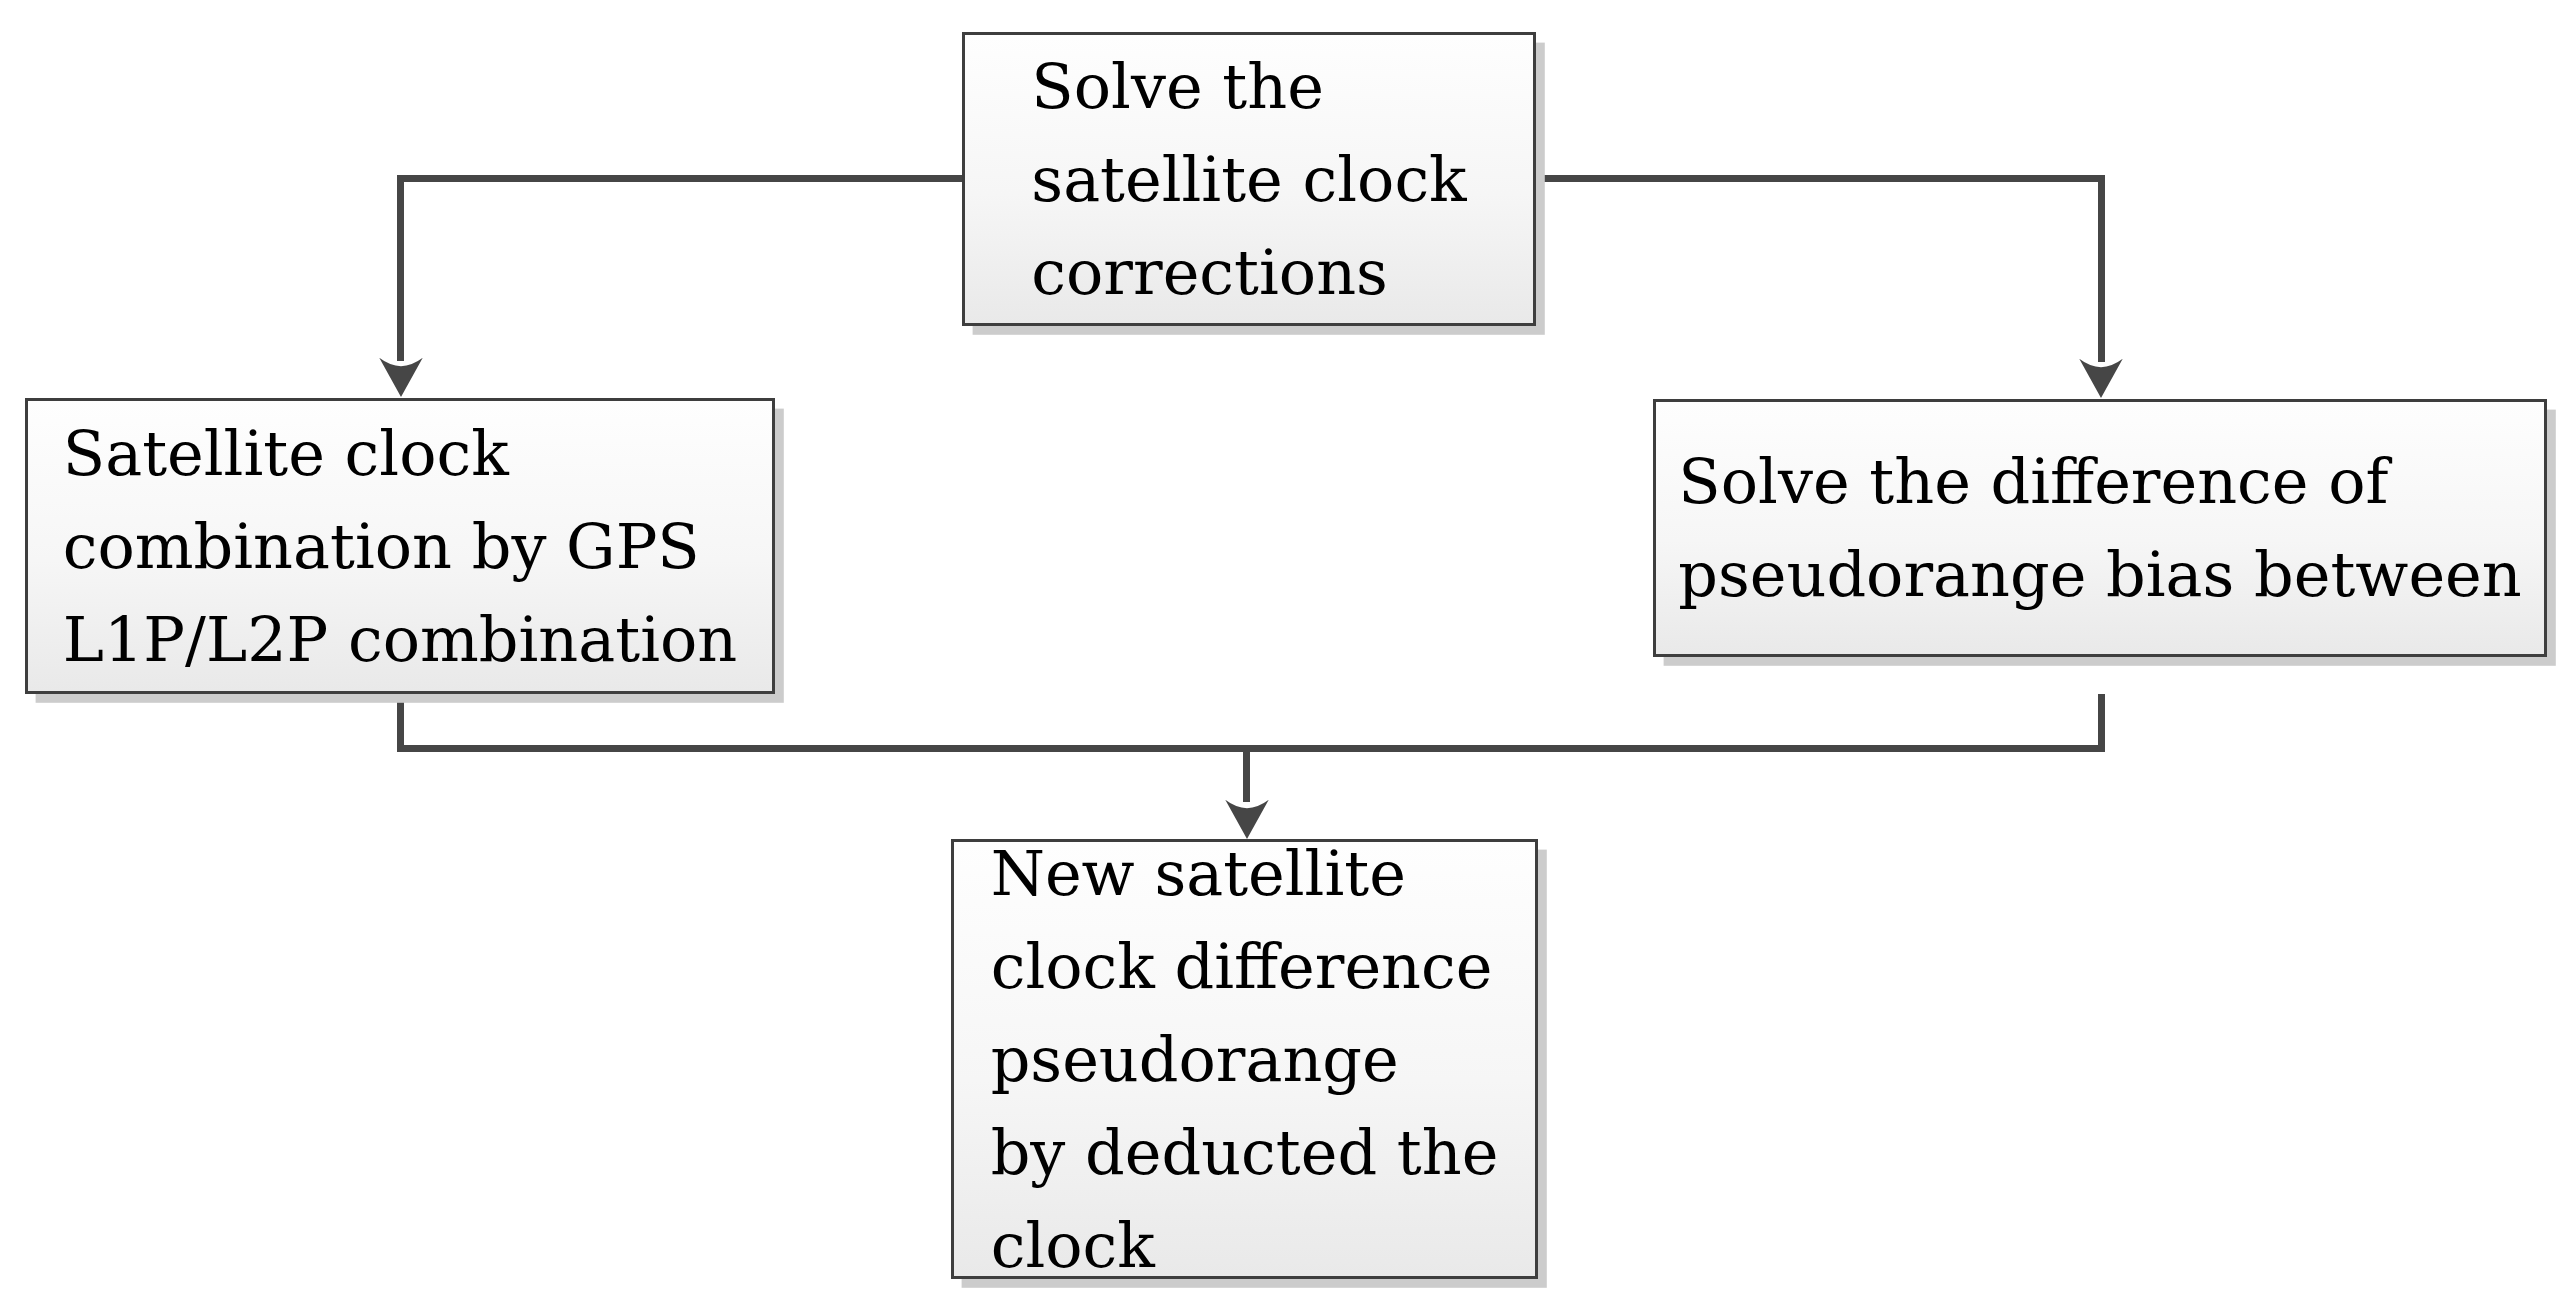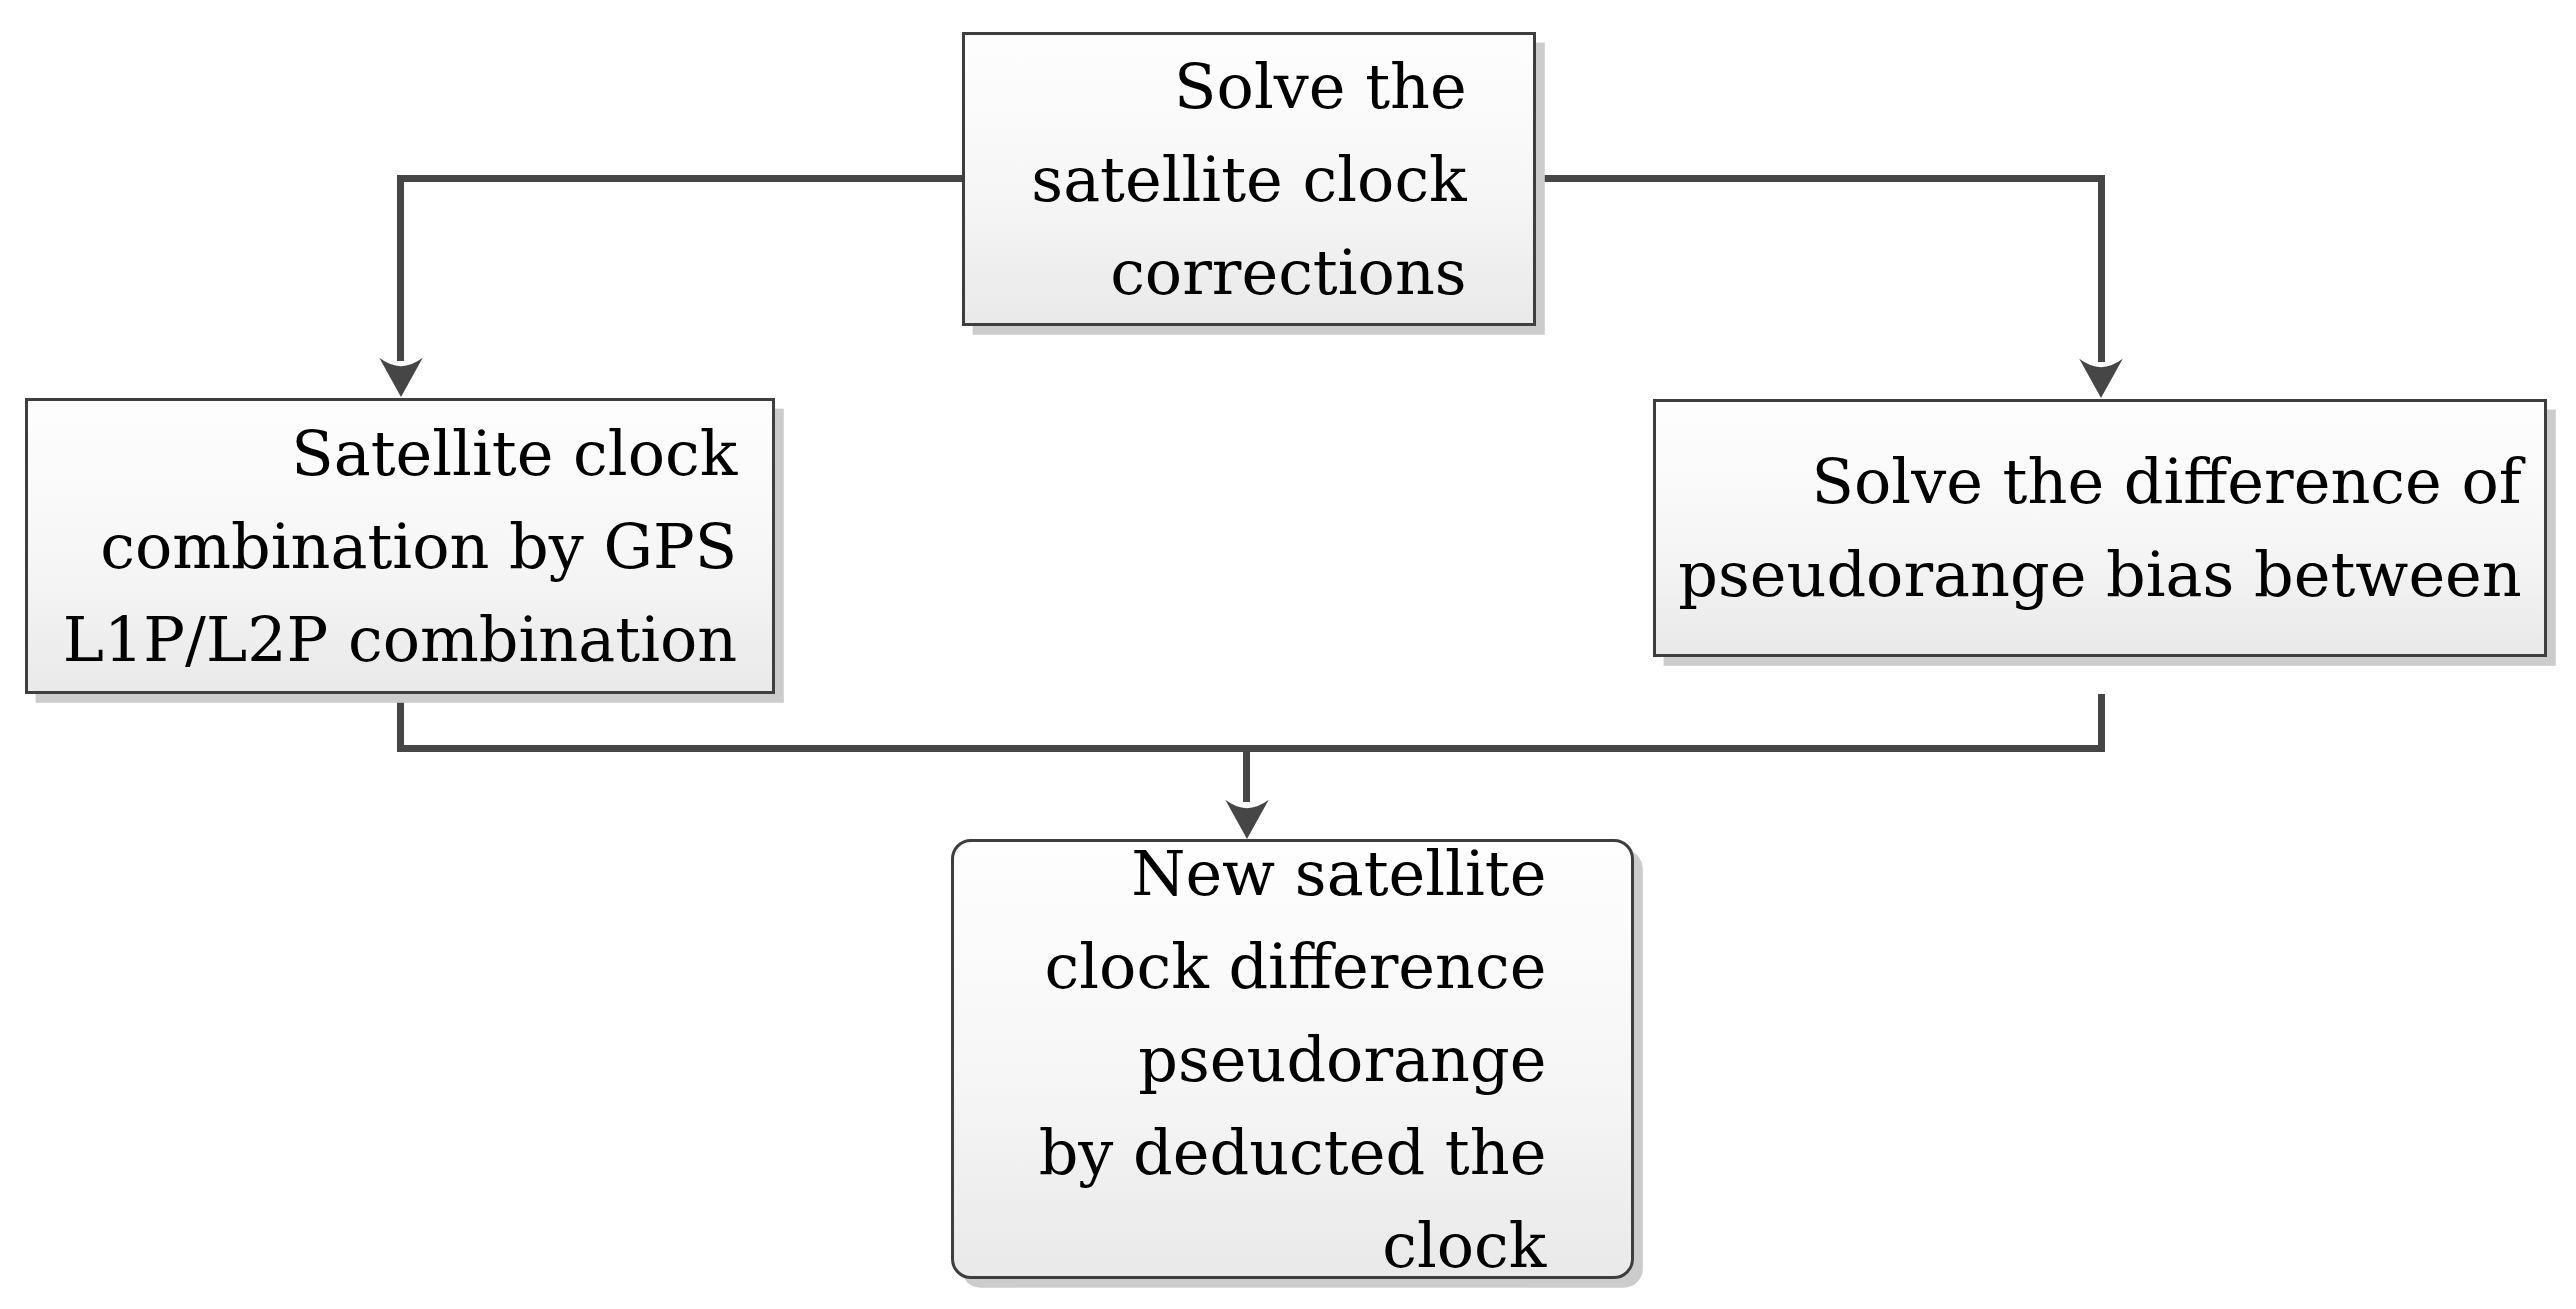--- a/index.html
+++ b/index.html
@@ -21,33 +21,33 @@
   }
   .node{
     position:absolute;
     box-sizing:border-box;
     border:3.5px solid var(--color-node-border);
     background:linear-gradient(180deg,var(--color-fill-top) 0%,#f6f6f6 55%,var(--color-fill-bottom) 100%);
     box-shadow:9.7px 9.7px 0 -0.9px var(--color-shadow);
     display:flex;
     align-items:center;
     justify-content:center;
-    text-align:right;
+    text-align:left;
   }
   .node-text{
     color:var(--color-text);
     font-size:62px;
     line-height:1.5;
     white-space:nowrap;
   }
   .node-text span{display:block;}
   .node-top   {left:962px; top:32px;  width:574px;  height:294px;}
   .node-left  {left:25px;   top:398px; width:750px;  height:296px;}
   .node-right {left:1653px; top:399px; width:894px; height:258px;}
-  .node-bottom{left:951px; top:839px; width:683px;  height:440px;border-radius:20px;}
+  .node-bottom{left:951px; top:839px; width:587px;  height:440px;}
   .connector{
     position:absolute;
     background:var(--color-connector);
   }
   .seg-a{left:397px;  top:175px; width:565px;  height:7px;}
   .seg-b{left:397px;  top:175px; width:7px;    height:186px;}
   .seg-c{left:1536px; top:175px; width:569px;  height:7px;}
   .seg-d{left:2098px; top:175px; width:7px;    height:187px;}
   .seg-f{left:397px;  top:692px; width:7px;    height:60px;}
   .seg-g{left:2098px; top:694px; width:7px;    height:58px;}

